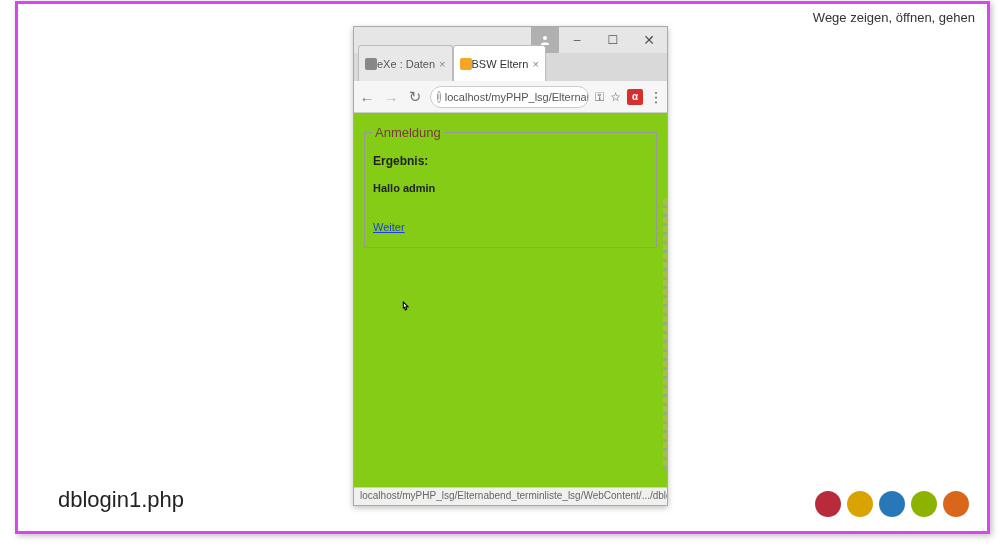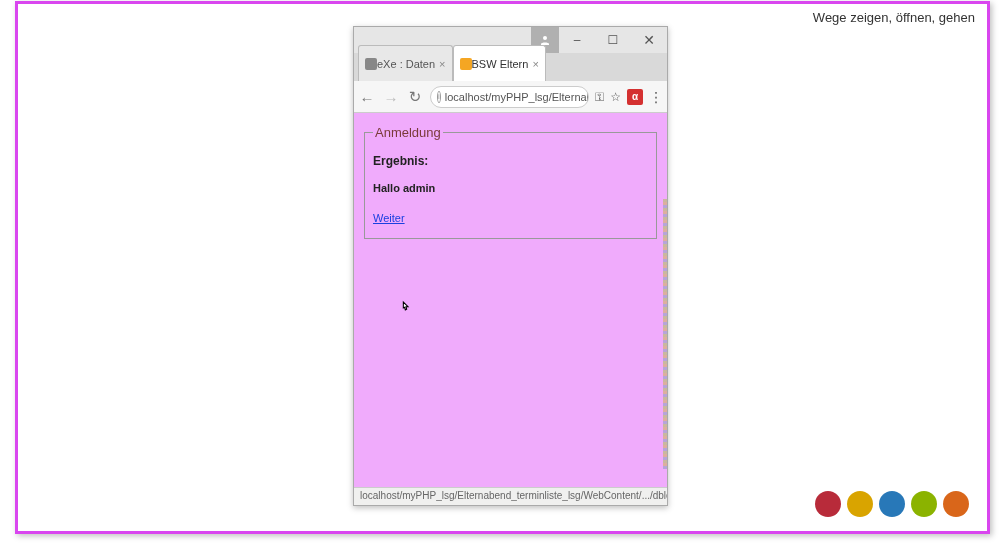--- a/index.html
+++ b/index.html
@@ -142,39 +142,39 @@
   .addr-ico{font-size:12px;color:#555;}
   .avira{
     width:16px;height:16px;background:#d43030;color:#fff;
     font-size:10px;display:flex;align-items:center;justify-content:center;
     font-weight:bold;border-radius:2px;
   }
   .menu-dots{font-size:14px;color:#555;letter-spacing:0;}
 
   .viewport {
     flex:1;
-    background:#f0abfc;
+    background:#84cc16;
     position:relative;
     overflow:hidden;
     padding: 12px 8px;
     font-size: 11px;
     color:#222;
   }
   fieldset.form {
     border: 1px solid #999;
     padding: 10px 8px 14px 8px;
     margin: 0 2px;
   }
   fieldset.form legend {
     color: #7a3a3a;
     font-size: 13px;
     padding: 0 2px;
   }
   .ergebnis { margin: 4px 0 14px 0; font-size:12px;font-weight:bold; }
-  .hallo { font-weight:bold; margin-bottom: 14px; }
+  .hallo { font-weight:bold; margin-bottom: 23px; }
   .hashline { font-weight:bold; line-height:1.35;}
   .hashval { font-weight:bold; word-break:break-all;}
   .weiter {
     color: #1a3fe0;
     text-decoration: underline;
     font-weight:normal;
     display:inline-block;
     margin-top:4px;
   }
   .cursor {
@@ -266,20 +266,21 @@
         <svg width="16" height="18" viewBox="0 0 24 24" fill="none" stroke="#000" stroke-width="1.6">
           <path d="M8 3v9l2-1 1 4 2-1-1-4h3z" fill="#fff"></path>
         </svg>
       </span>
       <div class="right-strip"></div>
     </div>
 
     <div class="statusbar">localhost/myPHP_lsg/Elternabend_terminliste_lsg/WebContent/.../dblogin2....</div>
   </div>
 
+  <div class="caption">dblogin1.php</div>
 
   <div class="dots">
     <span class="dot d1"></span>
     <span class="dot d2"></span>
     <span class="dot d3"></span>
     <span class="dot d4"></span>
     <span class="dot d5"></span>
   </div>
 
 </div>

